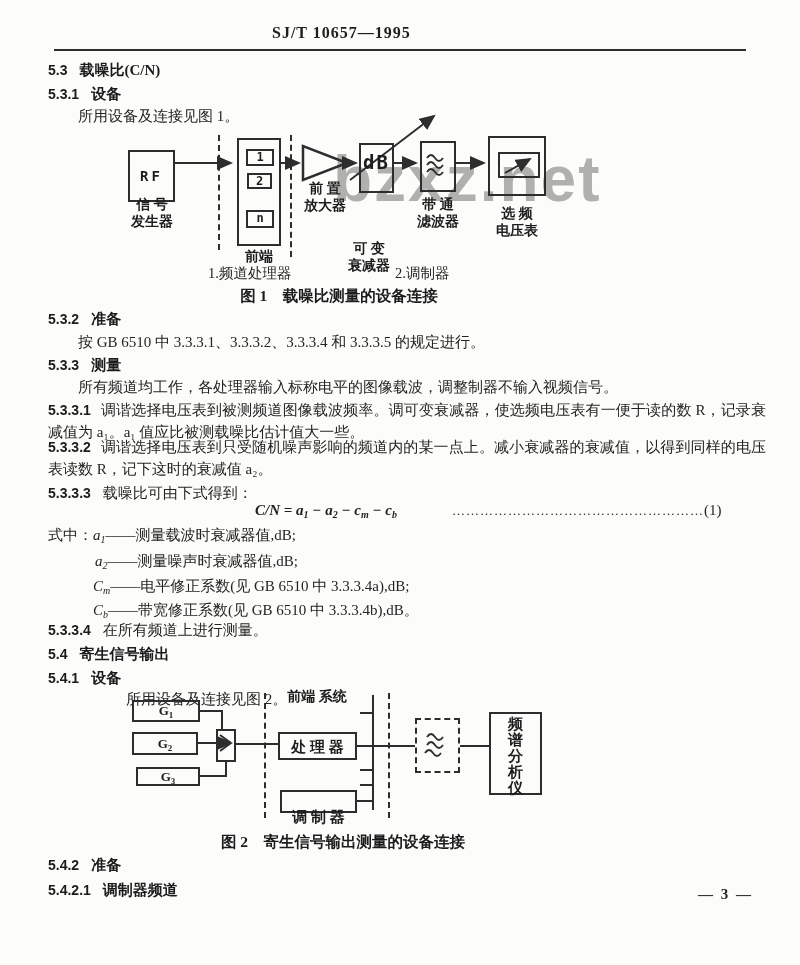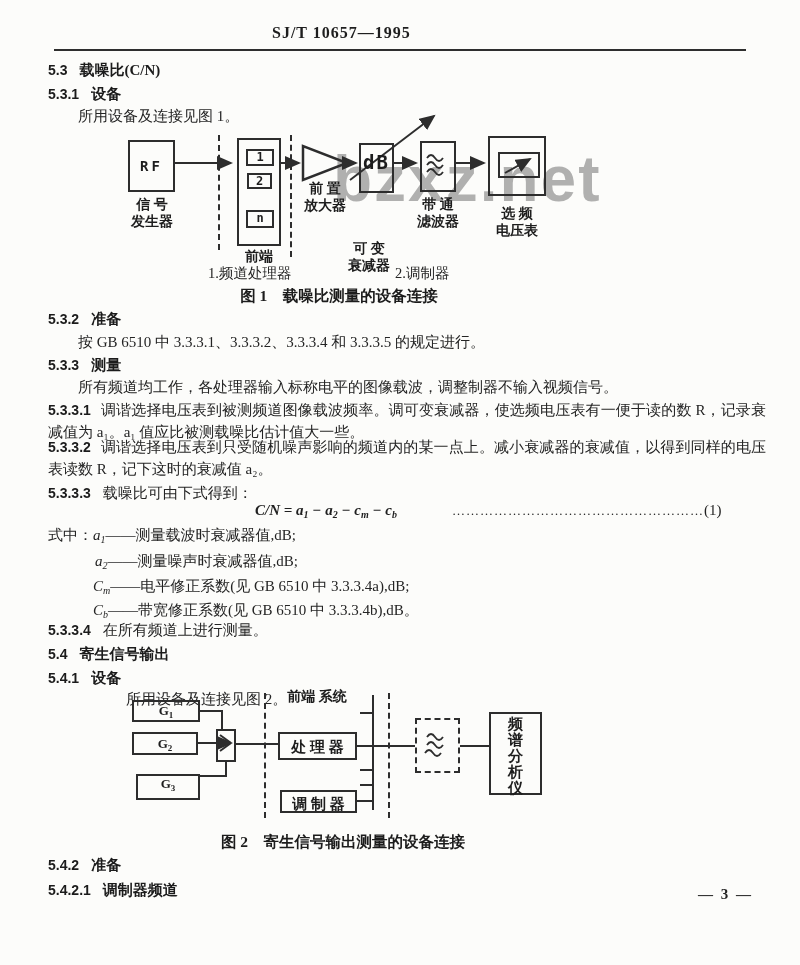--- a/index.html
+++ b/index.html
@@ -75,21 +75,21 @@
         <line x1="281" y1="53" x2="299" y2="53" marker-end="url(#ah1)"></line>
         <line x1="347" y1="53" x2="356" y2="53" marker-end="url(#ah1)"></line>
         <line x1="394" y1="53" x2="416" y2="53" marker-end="url(#ah1)"></line>
         <line x1="456" y1="53" x2="484" y2="53" marker-end="url(#ah1)"></line>
         <line x1="350" y1="70" x2="434" y2="6" marker-end="url(#ah1)"></line>
         <polygon points="303,36 303,70 347,53" stroke-width="2.5"></polygon>
         <line x1="505" y1="63" x2="530" y2="49" marker-end="url(#ah1)"></line>
       </g>
     </svg>
 
-    <div class="abs boxed fig-el" style="left:128px;top:30px;width:47px;height:52px;">
+    <div class="abs boxed fig-el" style="left:128px;top:40px;width:47px;height:52px;">
       <div class="rf-text" style="margin-top:16px;">RF</div>
     </div>
     <div class="abs fig-label fig-el" style="left:110px;top:86px;width:84px;">
       <div>信 号</div>
       <div>发生器</div>
     </div>
 
     <div class="abs dashedv fig-el" style="left:218px;top:25px;height:115px;"></div>
     <div class="abs dashedv fig-el" style="left:290px;top:25px;height:122px;"></div>
 
@@ -230,31 +230,31 @@
 
     <div class="abs dashedv fig-el" style="left:264px;top:13px;height:125px;"></div>
     <div class="abs dashedv fig-el" style="left:388px;top:13px;height:125px;"></div>
 
     <div class="abs boxed fig-el" style="left:132px;top:20px;width:68px;height:22px;">
       <div class="gen-text" style="margin-top:1px;"><span>G</span><span class="sub">1</span></div>
     </div>
     <div class="abs boxed fig-el" style="left:132px;top:52px;width:66px;height:23px;">
       <div class="gen-text" style="margin-top:2px;"><span>G</span><span class="sub">2</span></div>
     </div>
-    <div class="abs boxed fig-el" style="left:136px;top:94px;width:64px;height:26px;">
+    <div class="abs boxed fig-el" style="left:136px;top:87px;width:64px;height:19px;">
       <div class="gen-text" style="margin-top:0;"><span>G</span><span class="sub">3</span></div>
     </div>
 
     <div class="abs boxed fig-el" style="left:216px;top:49px;width:20px;height:33px;"></div>
 
     <div class="abs boxed fig-el" style="left:278px;top:52px;width:79px;height:28px;">
       <div class="cn-box-text" style="margin-top:4px;">处 理 器</div>
     </div>
     <div class="abs boxed fig-el" style="left:280px;top:110px;width:77px;height:23px;">
-      <div class="cn-box-text" style="margin-top:3px;">调 制 器</div>
+      <div class="cn-box-text" style="margin-top:16px;">调 制 器</div>
     </div>
 
     <div class="abs fig-el" style="left:415px;top:38px;width:45px;height:55px;border:2px dashed #2d2d2d;box-sizing:border-box;">
       <svg width="41" height="51" viewBox="0 0 41 51">
         <g stroke="#2d2d2d" stroke-width="1.8" fill="none">
           <path d="M10,17 q4,-6 8,0 q4,6 8,0"></path>
           <path d="M10,25 q4,-6 8,0 q4,6 8,0"></path>
           <path d="M8,33 q4,-6 8,0 q4,6 8,0"></path>
         </g>
       </svg>

